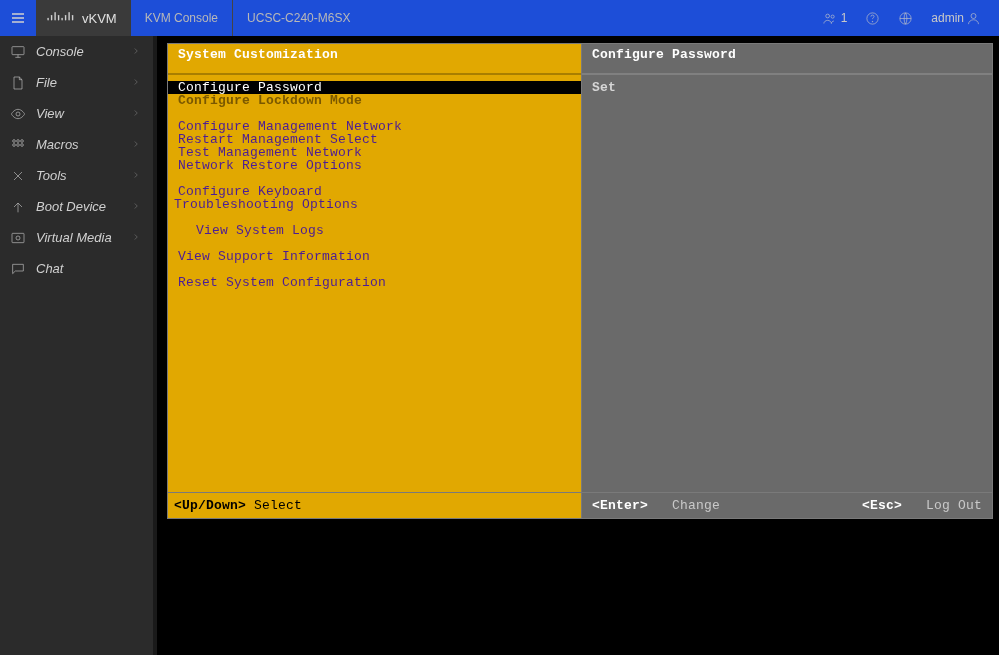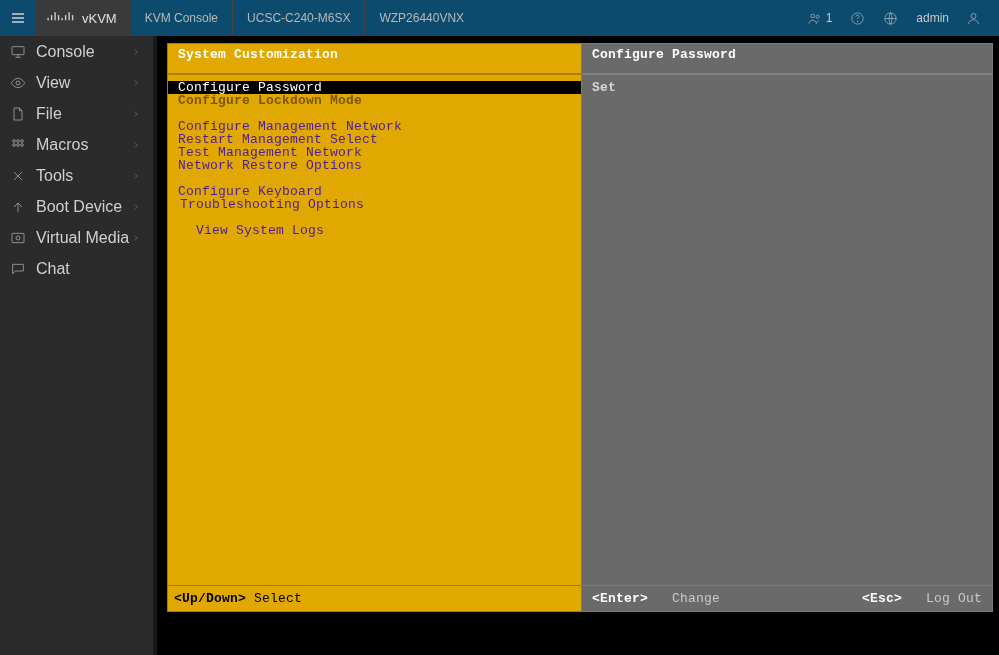--- a/index.html
+++ b/index.html
@@ -1,60 +1,60 @@
 <!DOCTYPE html>
 <html><head>
 <meta charset="utf-8">
 <style>
   * { box-sizing: border-box; margin: 0; padding: 0; }
   html, body { width: 999px; height: 655px; overflow: hidden; font-family: Arial, Helvetica, sans-serif; background: #1a1a1a; }
   
   
   .header {
-    height: 36px; width: 999px; background: #0c4a6e; display: flex; align-items: stretch;
+    height: 36px; width: 999px; background: #1d4ed8; display: flex; align-items: stretch;
     color: #cfcfcf; font-size: 12px;
   }
   .header .hamburger { width: 36px; display:flex; align-items:center; justify-content:center; cursor:pointer; }
   .header .hamburger svg { width:16px; height:16px; stroke:#cfcfcf; }
   .header .logo-block { display:flex; align-items:center; padding:0 14px 0 10px; background:#3a3a3a; gap:8px; }
   .header .logo-block .cisco-logo svg { width:28px; height:14px; }
   .header .logo-block .product { font-size:13px; color:#e0e0e0; }
   .header .crumbs { display:flex; align-items:stretch; }
   .header .crumb { display:flex; align-items:center; padding:0 14px; border-right:1px solid #444; color:#b8b8b8; }
   .header .crumb:last-child { border-right:none; }
   .header .spacer { flex:1; }
   .header .right { display:flex; align-items:center; gap:18px; padding-right:18px; color:#c8c8c8; }
   .header .right .icon { display:flex; align-items:center; gap:4px; cursor:pointer; }
   .header .right svg { width:15px; height:15px; stroke:#c8c8c8; fill:none; }
-  .header .right .admin { display:flex; align-items:center; gap:17px; }
+  .header .right .admin { display:flex; align-items:center; gap:2px; }
   
   
   .sidebar {
     position:absolute; left:0; top:36px; bottom:0; width:153px; background:#2b2b2b;
-    color:#d0d0d0; font-size:16px;
+    color:#d0d0d0; font-size:13px;font-style:italic;
   }
   .sidebar .item {
     display:flex; align-items:center; height:31px; padding:0 12px 0 10px; cursor:pointer;
     justify-content:space-between;
   }
   .sidebar .item .left { display:flex; align-items:center; gap:10px; }
   .sidebar .item .left svg { width:16px; height:16px; stroke:#c0c0c0; fill:none; }
   .sidebar .item .chev svg { width:10px; height:10px; stroke:#a0a0a0; fill:none; }
   
   
   .main {
     position:absolute; left:157px; top:36px; right:0; bottom:0; background:#000;
     padding:7px 6px 0 10px;
   }
   .dcui {
     font-family: "Courier New", Courier, monospace; font-size:13px; line-height:13px;
     letter-spacing:0.2px;
     width:826px; height:640px; color:#000;
   }
-  .dcui-row { display:flex; height:543px; }
+  .dcui-row { display:flex; height:450px; }
   .pane-left {
     width:414px; background:#e1a801; border:1px solid #7a7a7a; border-right:none;
     display:flex; flex-direction:column;
   }
   .pane-right {
     width:412px; background:#6a6a6a; border:1px solid #7a7a7a;
     display:flex; flex-direction:column;
   }
   .pane-title {
     padding:4px 10px 12px 10px; color:#ffffff; font-weight:bold;
@@ -104,21 +104,20 @@
         <line x1="33" y1="4" x2="33" y2="14"></line>
             <line x1="38" y1="8" x2="38" y2="14"></line>
       </g>
         </svg>
     </span>
     <span class="product">vKVM</span>
   </div>
   <div class="crumbs">
     <div class="crumb">KVM Console</div>
     <div class="crumb">UCSC-C240-M6SX</div>
-    <div class="crumb">WZP26440VNX</div>
   </div>
   <div class="spacer"></div>
   <div class="right">
     <span class="icon">
       <svg viewBox="0 0 24 24">
           <circle cx="9" cy="8" r="3"></circle>
           <path d="M3 20c0-3 3-5 6-5s6 2 6 5"></path>
           <circle cx="17" cy="9" r="2.5"></circle>
           <path d="M15 20c0-2 2-4 4-4"></path>
         </svg>
@@ -158,37 +157,37 @@
       <span>Console</span>
     </span>
     <span class="chev"><svg viewBox="0 0 24 24">
           <path d="M9 6l6 6-6 6"></path>
         </svg></span>
   </div>
 
   <div class="item">
     <span class="left">
       <svg viewBox="0 0 24 24">
+          <path d="M6 3h8l4 4v14H6z"></path>
+          <path d="M14 3v4h4"></path>
+        </svg>
+      <span>File</span>
+    </span>
+    <span class="chev"><svg viewBox="0 0 24 24">
+          <path d="M9 6l6 6-6 6"></path>
+        </svg></span>
+  </div>
+
+  <div class="item">
+    <span class="left">
+      <svg viewBox="0 0 24 24">
           <path d="M2 12s4-7 10-7 10 7 10 7-4 7-10 7S2 12 2 12z"></path>
           <circle cx="12" cy="12" r="3"></circle>
         </svg>
       <span>View</span>
-    </span>
-    <span class="chev"><svg viewBox="0 0 24 24">
-          <path d="M9 6l6 6-6 6"></path>
-        </svg></span>
-  </div>
-
-  <div class="item">
-    <span class="left">
-      <svg viewBox="0 0 24 24">
-          <path d="M6 3h8l4 4v14H6z"></path>
-          <path d="M14 3v4h4"></path>
-        </svg>
-      <span>File</span>
     </span>
     <span class="chev"><svg viewBox="0 0 24 24">
           <path d="M9 6l6 6-6 6"></path>
         </svg></span>
   </div>
 
   <div class="item">
     <span class="left">
       <svg viewBox="0 0 24 24">
           <circle cx="6" cy="6" r="2"></circle>
@@ -264,25 +263,27 @@
 
         <div class="menu-item sel" style="padding-left: 10px;">Configure Password</div>
             <div class="menu-item grey" style="padding-left: 10px;">Configure Lockdown Mode</div>
             <div class="blank"></div>
             <div class="menu-item" style="padding-left: 10px;">Configure Management Network</div>
             <div class="menu-item" style="padding-left: 10px;">Restart Management Select</div>
             <div class="menu-item" style="padding-left: 10px;">Test Management Network</div>
             <div class="menu-item" style="padding-left: 10px;">Network Restore Options</div>
             <div class="blank"></div>
             <div class="menu-item" style="padding-left: 10px;">Configure Keyboard</div>
-            <div class="menu-item" style="padding-left: 12px;">Troubleshooting Options</div>
+            <div class="menu-item" style="padding-left: 6px;">Troubleshooting Options</div>
             <div class="blank"></div>
             <div class="menu-item" style="padding-left: 28px;">View System Logs</div>
             <div class="blank"></div>
-            <div class="blank"></div>
+            <div class="menu-item" style="padding-left: 10px;">View Support Information</div>
+            <div class="blank"></div>
+            <div class="menu-item" style="padding-left: 10px;">Reset System Configuration</div>
           </div>
       </div>
 
       <div class="pane-right">
         <div class="pane-title">Configure Password</div>
         <div class="pane-body">
           <div class="subhead">Set</div>
         </div>
       </div>
     </div>

